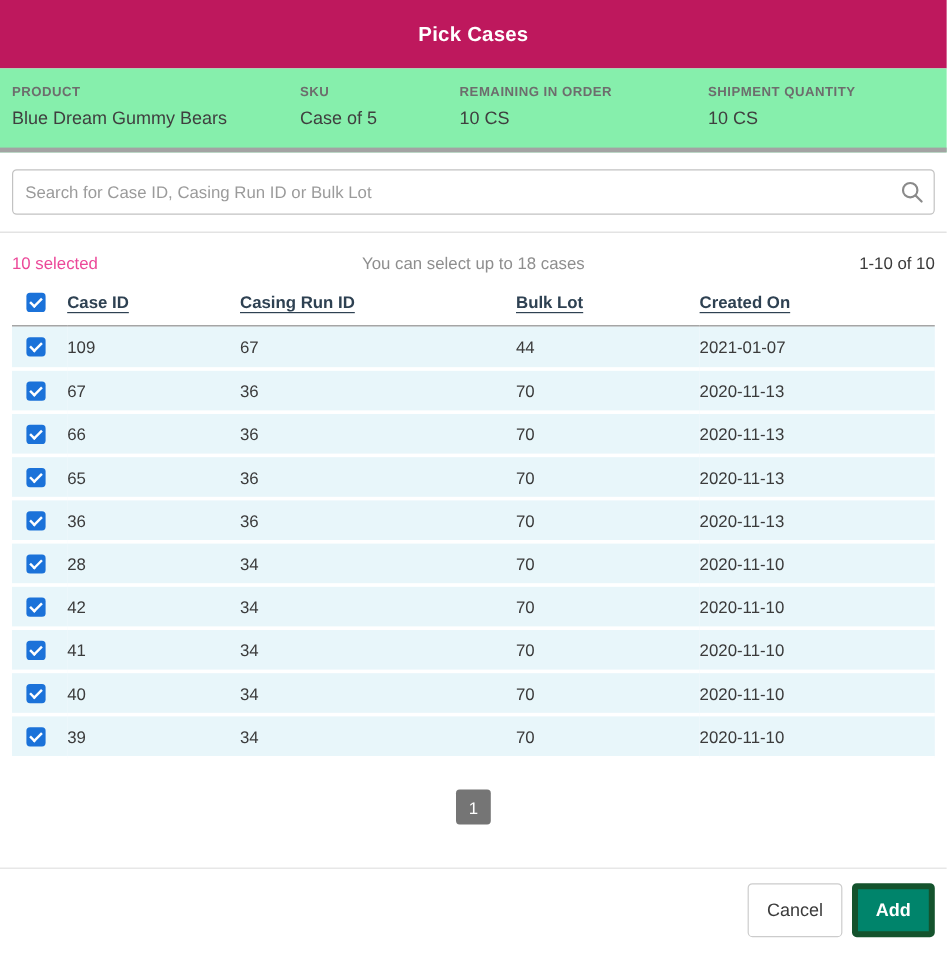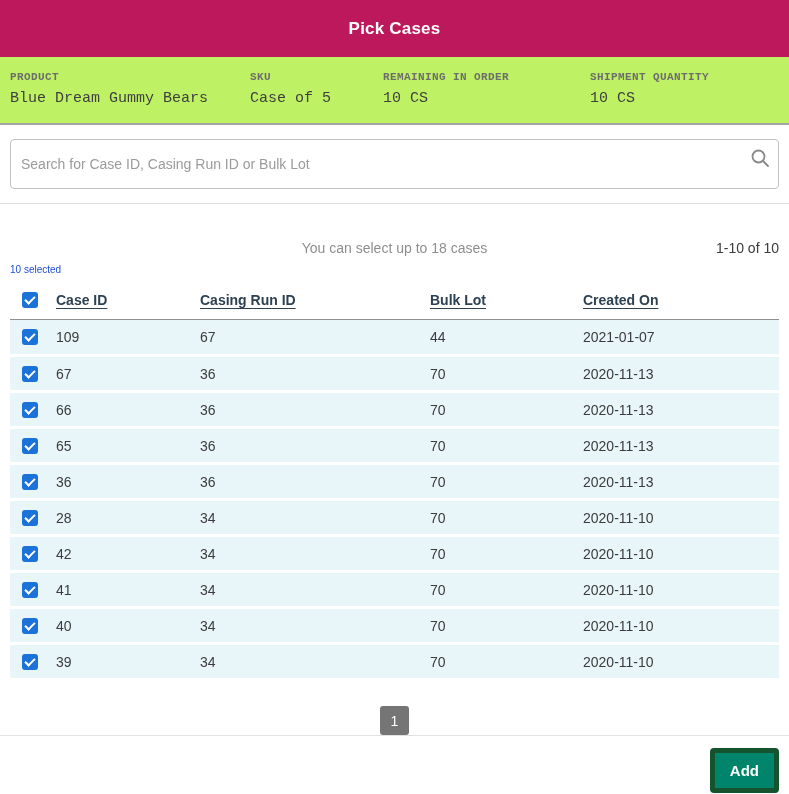--- a/index.html
+++ b/index.html
@@ -26,45 +26,44 @@
   }
   .modal-title {
     color: #ffffff;
     font-size: 17px;
     font-weight: 700;
     letter-spacing: .2px;
   }
 
   
   .info-bar {
-    background: #bef264;
+    background: #86efac;
     display: flex;
     padding: 14px 10px 16px 10px;
-    border-bottom: 2px solid #a3a3a3;
-    font-family: Liberation Mono, monospace;
+    border-bottom: 4px solid #a3a3a3;
   }
   .info-field { display: flex; flex-direction: column; }
   .info-field.product   { width: 240px; }
   .info-field.sku       { width: 133px; }
   .info-field.remaining { width: 207px; }
   .info-field.shipment  { flex: 1; }
   .info-label {
     font-size: 11px;
     font-weight: 700;
     color: #6d6d6d;
     letter-spacing: .4px;
     margin-bottom: 7px;
   }
   .info-value { font-size: 15px; color: #3f3f3f; }
 
   
   .search-wrap { margin: 14px 10px 0 10px; position: relative; }
   .search-input {
     width: 100%;
-    height: 50px;
+    height: 38px;
     border: 1px solid #c2c2c2;
     border-radius: 4px;
     padding: 0 38px 0 10px;
     font-size: 14px;
     color: #333;
     font-family: "Liberation Sans", sans-serif;
     outline: none;
   }
   .search-input::placeholder { color: #9b9b9b; }
   .search-icon {
@@ -77,21 +76,21 @@
   }
 
   .divider { border-bottom: 1px solid #dddddd; margin-top: 14px; }
 
   
   .status-row {
     display: flex;
     align-items: center;
     padding: 17px 10px 11px 10px;
   }
-  .status-selected { font-size: 10px; color: #1d4ed8; width: 200px; margin-top: 43px; }
+  .status-selected { font-size: 14px; color: #ec4899; width: 200px; }
   .status-hint { flex: 1; text-align: center; font-size: 14px; color: #8e8e8e; }
   .status-range { width: 200px; text-align: right; font-size: 14px; color: #3b3b3b; }
 
   
   table.cases-table {
     border-collapse: collapse;
     width: 769px;
     margin: 0 10px;
     table-layout: fixed;
   }
@@ -348,14 +347,15 @@
       <td>2020-11-10</td>
     </tr>
   </tbody>
 </table>
 
 <div class="pagination">
   <button class="page-btn">1</button>
 </div>
 
 <div class="footer">
+  <button class="btn btn-cancel">Cancel</button>
   <button class="btn btn-add">Add</button>
 </div>
 
 </body></html>

